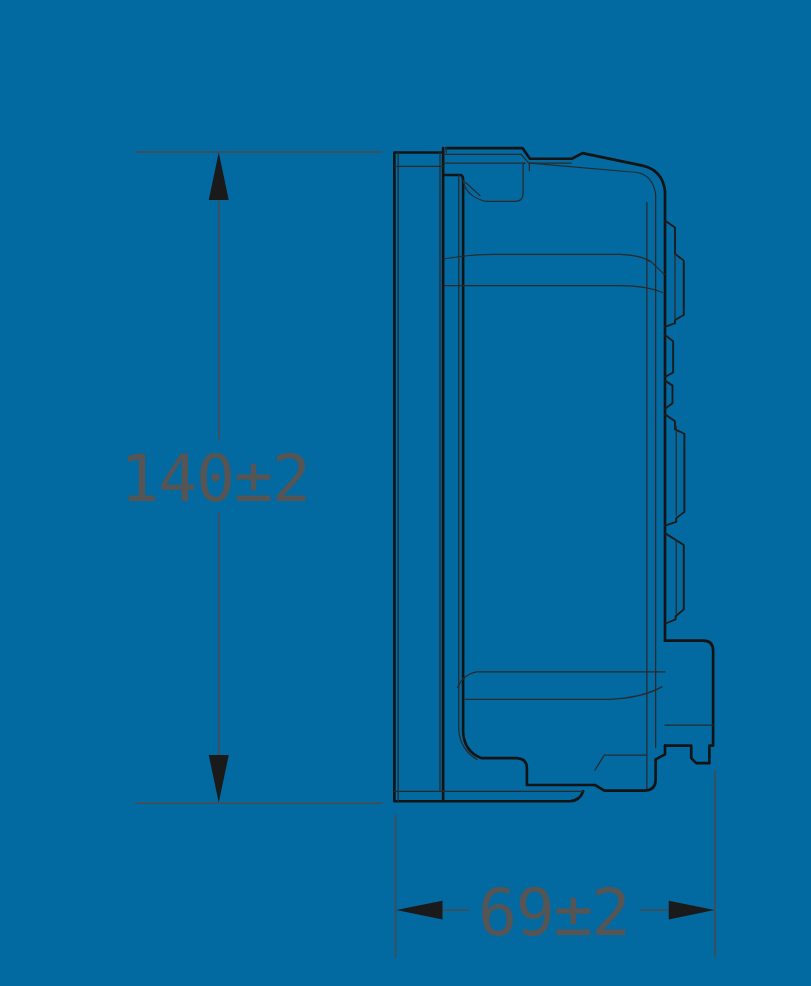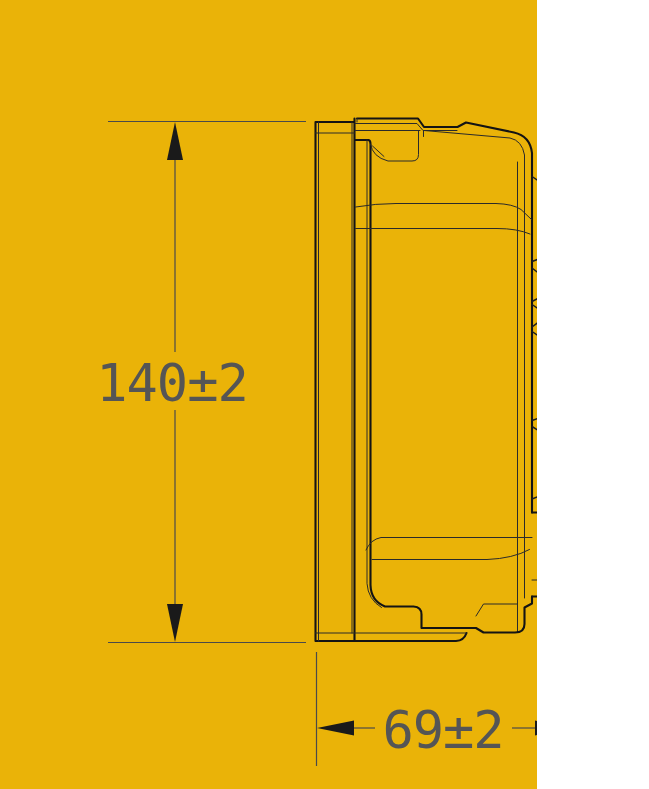--- a/index.html
+++ b/index.html
@@ -3,23 +3,23 @@
 <meta charset="utf-8">
 <style>
   html, body {
     margin: 0;
     padding: 0;
     background: #ffffff;
     font-family: "DejaVu Sans Mono", "Liberation Mono", monospace;
   }
   .sheet {
     position: relative;
-    width: 537px;
+    width: 649px;
     height: 789px;
-    background: #eab308;
+    background: #0369a1;
     overflow: hidden;
   }
   svg { display: block; }
 
   
   .edge-heavy  { fill: none; stroke: #141414; stroke-width: 2.1; stroke-linejoin: round; stroke-linecap: round; }
   .edge-mid    { fill: none; stroke: #1c1c1c; stroke-width: 1.5; stroke-linejoin: round; stroke-linecap: round; }
   .edge-thin   { fill: none; stroke: #2a2a2a; stroke-width: 1.0; stroke-linejoin: round; stroke-linecap: round; }
   .dim-line    { fill: none; stroke: #4a4a4a; stroke-width: 1.2; stroke-linecap: butt; }
   .dim-arrow   { fill: #1a1a1a; stroke: none; }

